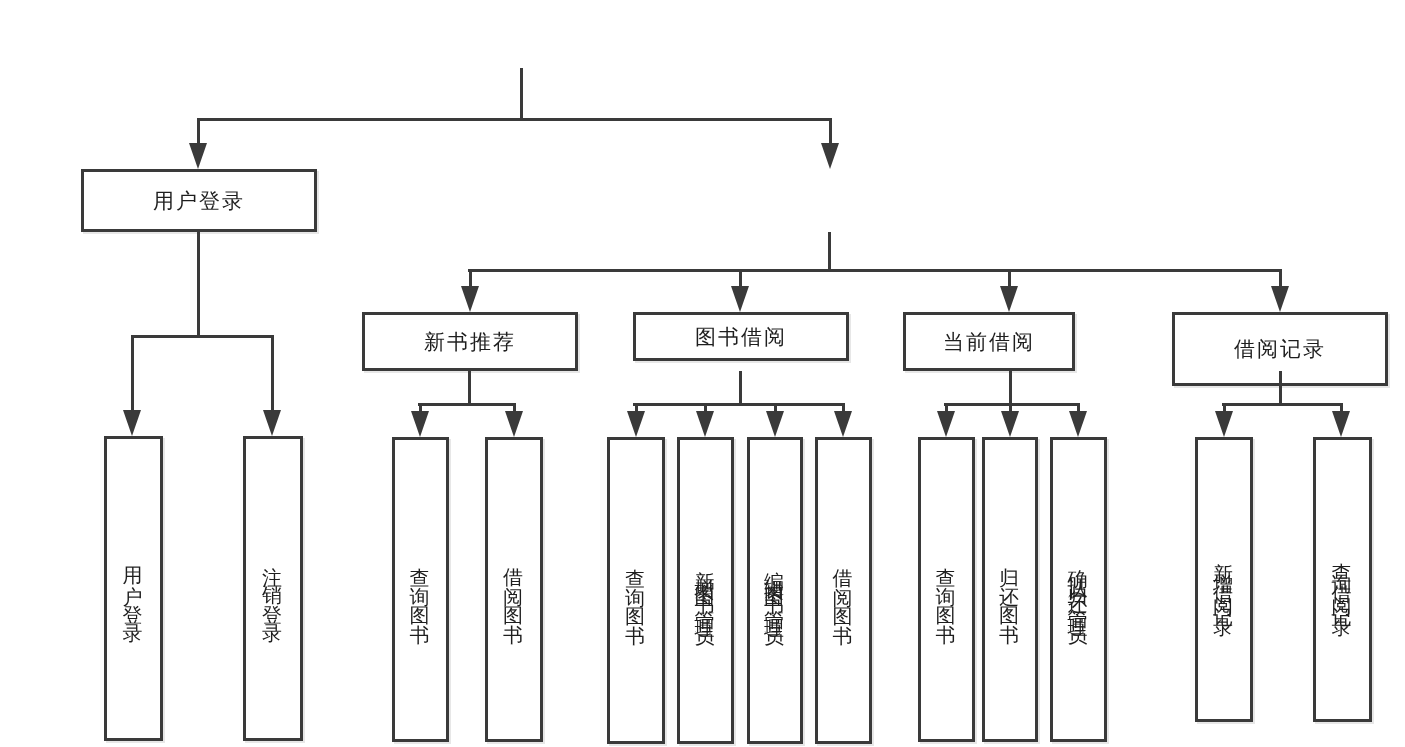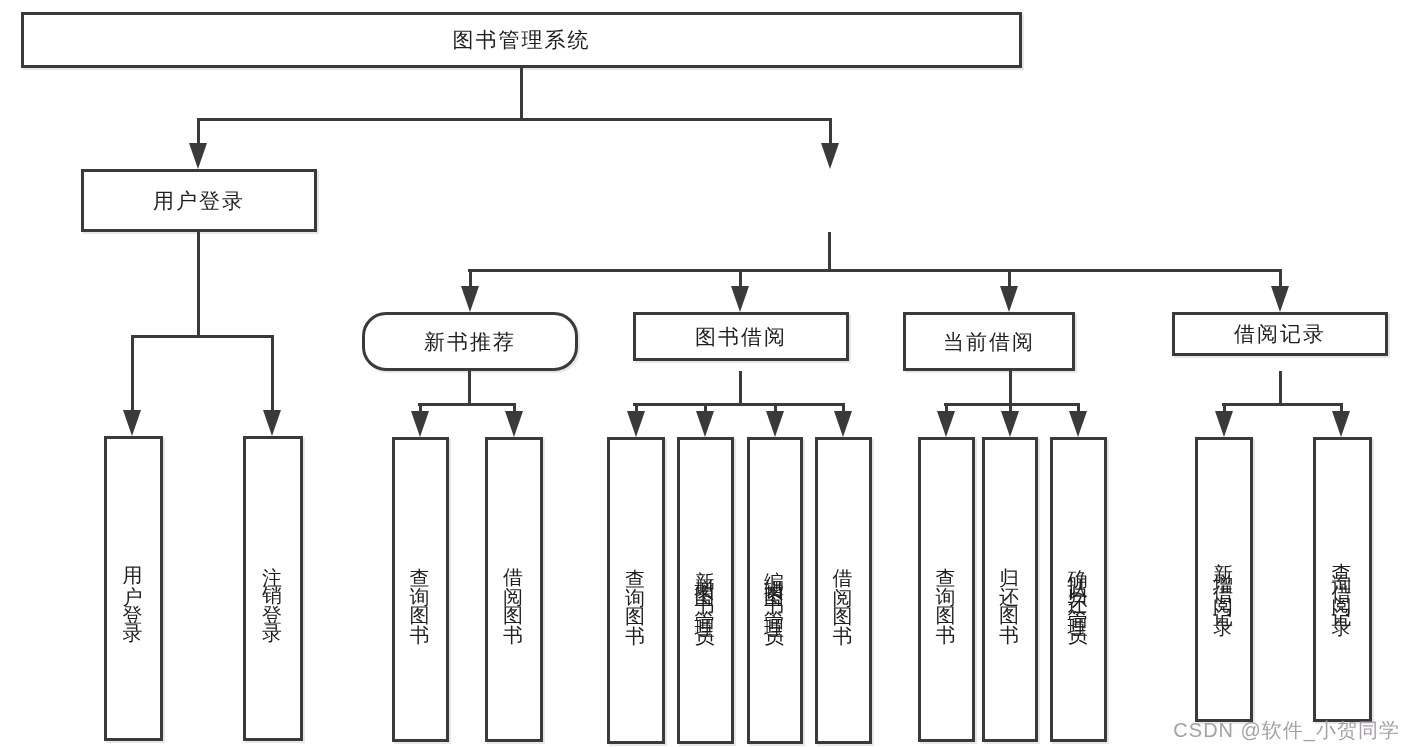--- a/index.html
+++ b/index.html
@@ -87,28 +87,27 @@
     color: #a6a0a6;
     letter-spacing: 1px;
     white-space: nowrap;
   }
 </style>
 </head>
 <body>
 
 <div id="canvas">
 
-  <div class="hbox" style="left:21px; top:12px; width:1001px; height:56px;">图书管理系统</div>
 
   <div class="hbox" style="left:81px; top:169px; width:236px; height:63px;">用户登录</div>
 
-  <div class="hbox" style="left:362px; top:312px; width:216px; height:59px;border-radius:24px;">新书推荐</div>
+  <div class="hbox" style="left:362px; top:312px; width:216px; height:59px;">新书推荐</div>
   <div class="hbox" style="left:633px; top:312px; width:216px; height:49px;">图书借阅</div>
   <div class="hbox" style="left:903px; top:312px; width:172px; height:59px;">当前借阅</div>
-  <div class="hbox" style="left:1172px; top:312px; width:216px; height:44px;">借阅记录</div>
+  <div class="hbox" style="left:1172px; top:312px; width:216px; height:74px;">借阅记录</div>
 
   <div class="vbox ls4" style="left:104px; top:436px; width:59px; height:305px;">用户登录</div>
   <div class="vbox ls4" style="left:243px; top:436px; width:60px; height:305px;">注销登录</div>
 
   <div class="vbox ls4" style="left:392px; top:437px; width:57px; height:305px;">查询图书</div>
   <div class="vbox ls4" style="left:485px; top:437px; width:58px; height:305px;">借阅图书</div>
 
   <div class="vbox ls4" style="left:607px; top:437px; width:58px; height:307px;">查询图书</div>
   <div class="vbox ls9" style="left:677px; top:437px; width:57px; height:307px;">新增图书（管理员）</div>
   <div class="vbox ls9" style="left:747px; top:437px; width:56px; height:307px;">编辑图书（管理员）</div>
@@ -211,15 +210,14 @@
   <div class="hline" style="left:1222px; top:403px; width:121px;"></div>
   <div class="drop" style="left:1215px; top:403px; height:34px;">
     <span class="stem"></span>
     <span class="head"></span>
   </div>
   <div class="drop" style="left:1332px; top:403px; height:34px;">
     <span class="stem"></span>
     <span class="head"></span>
   </div>
 
-  <div class="watermark">CSDN @软件_小贺同学</div>
 
 </div>
 
 </body></html>

